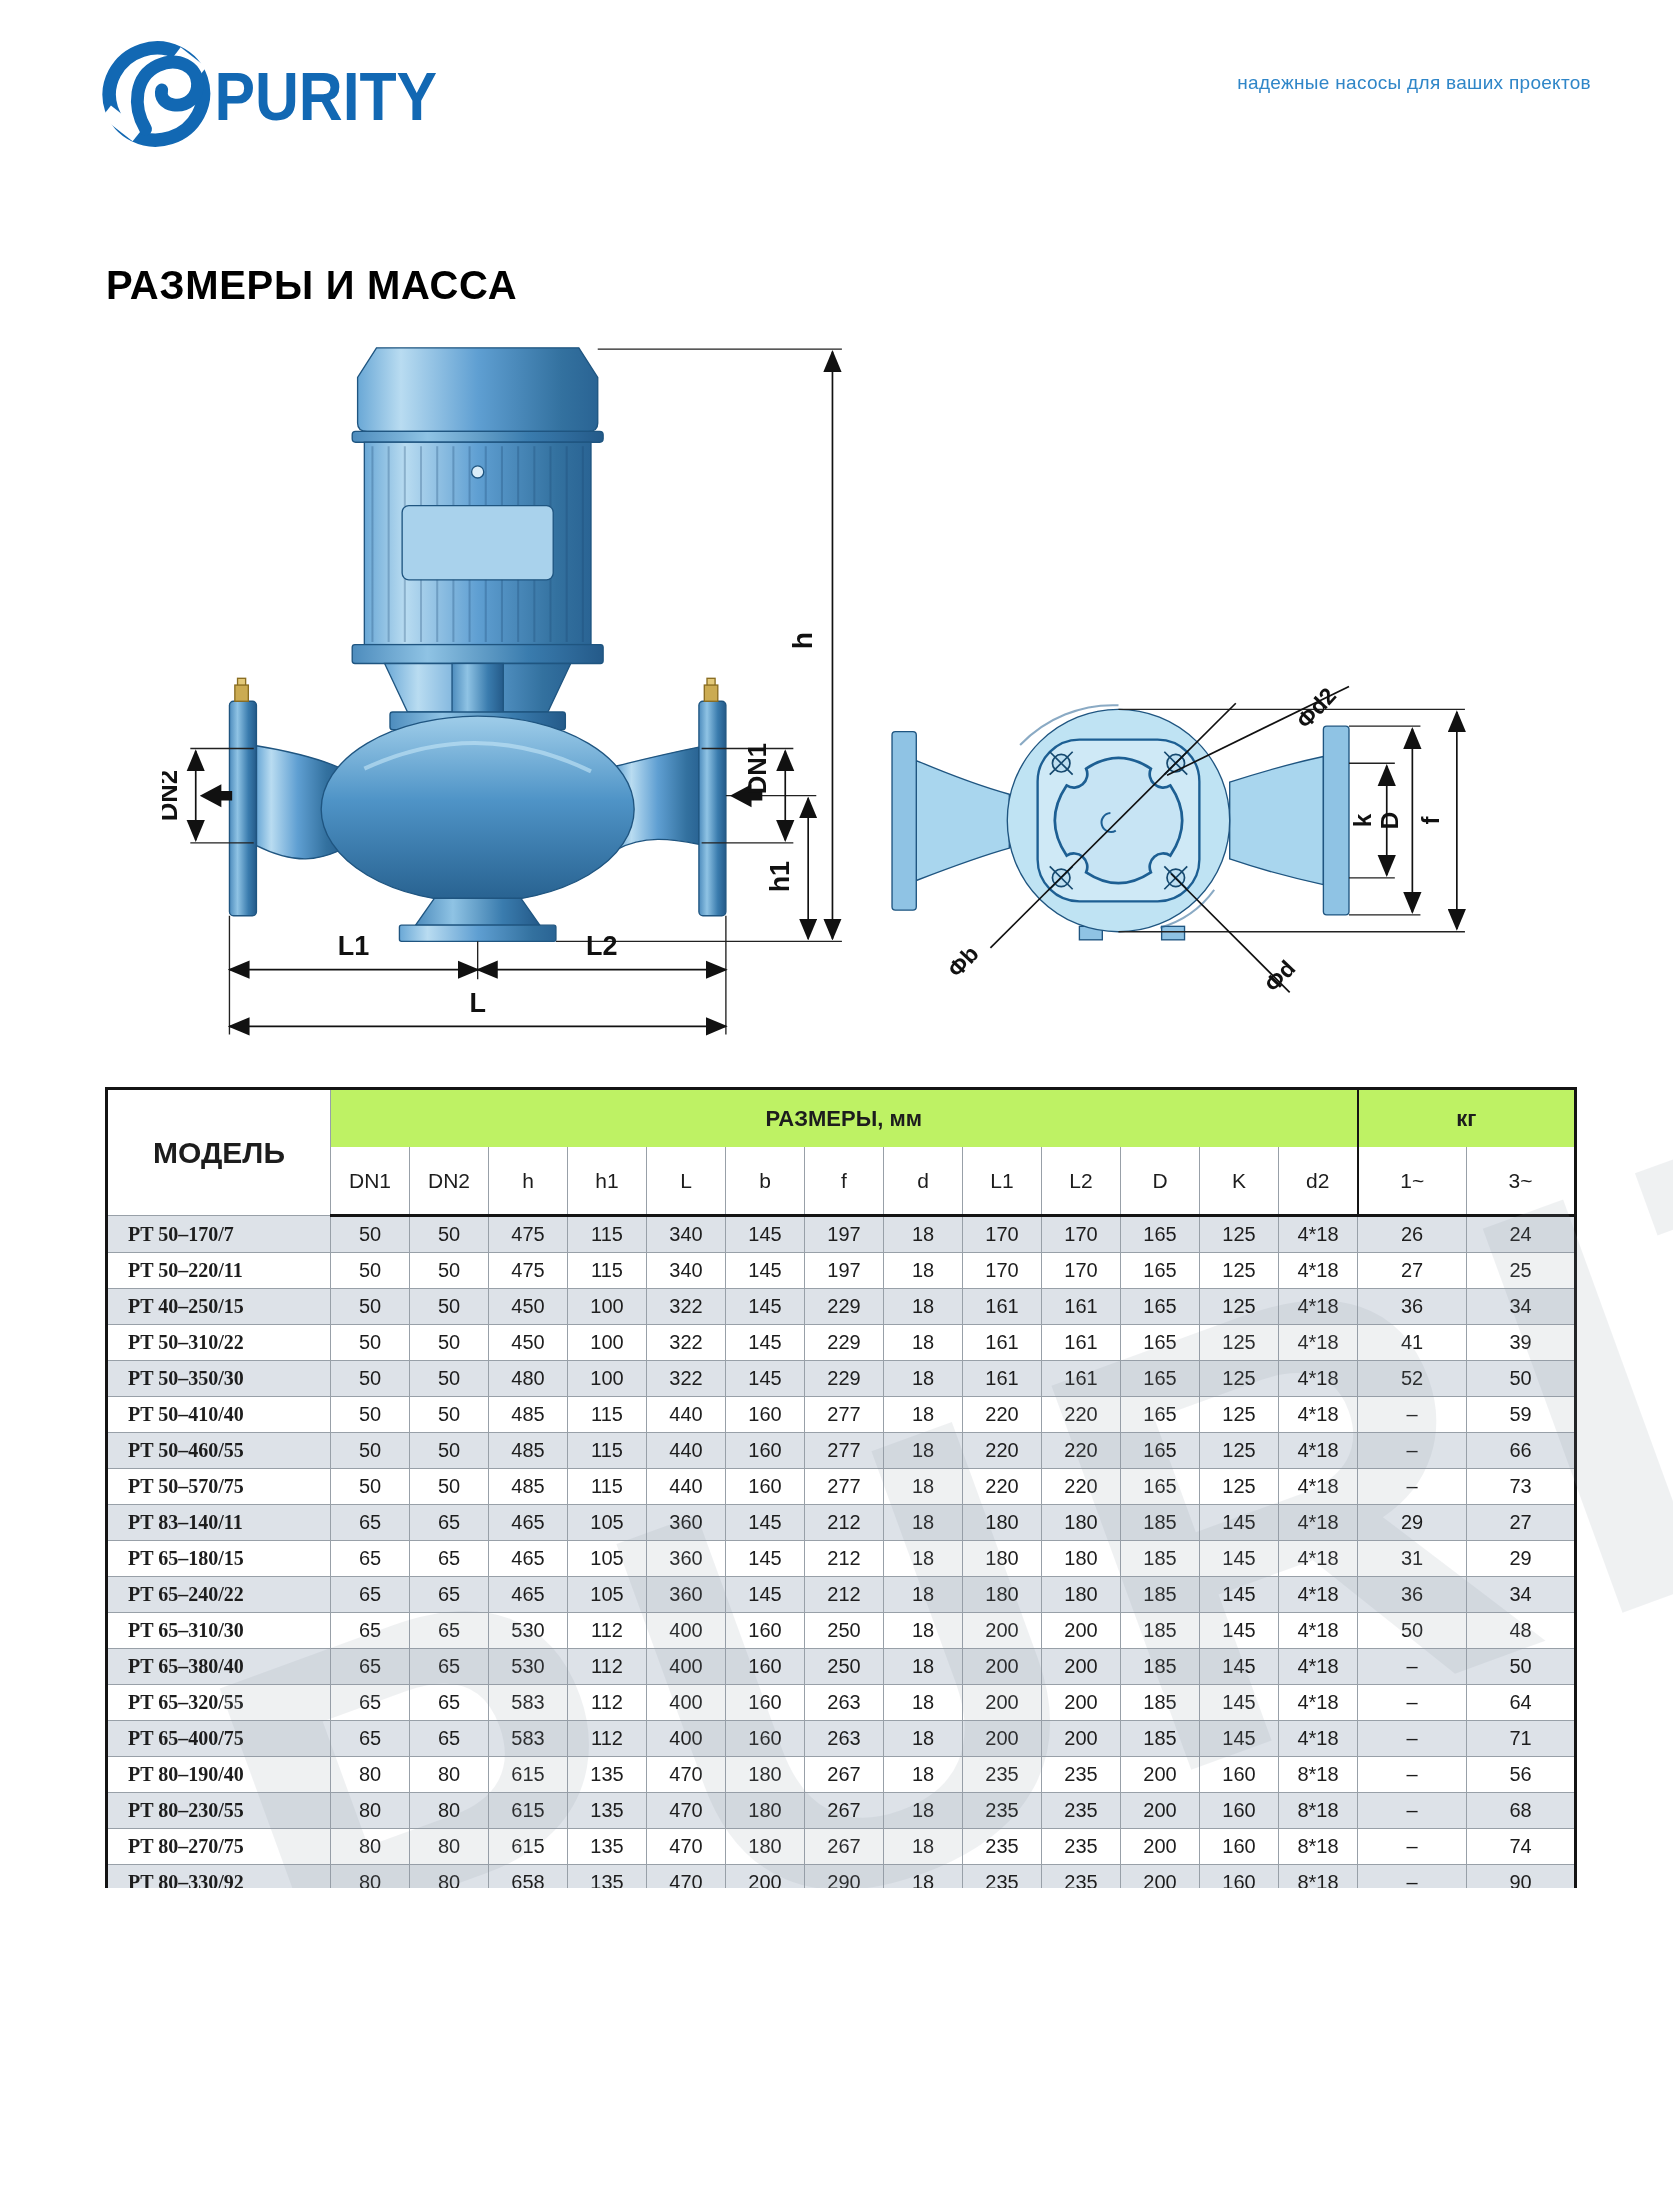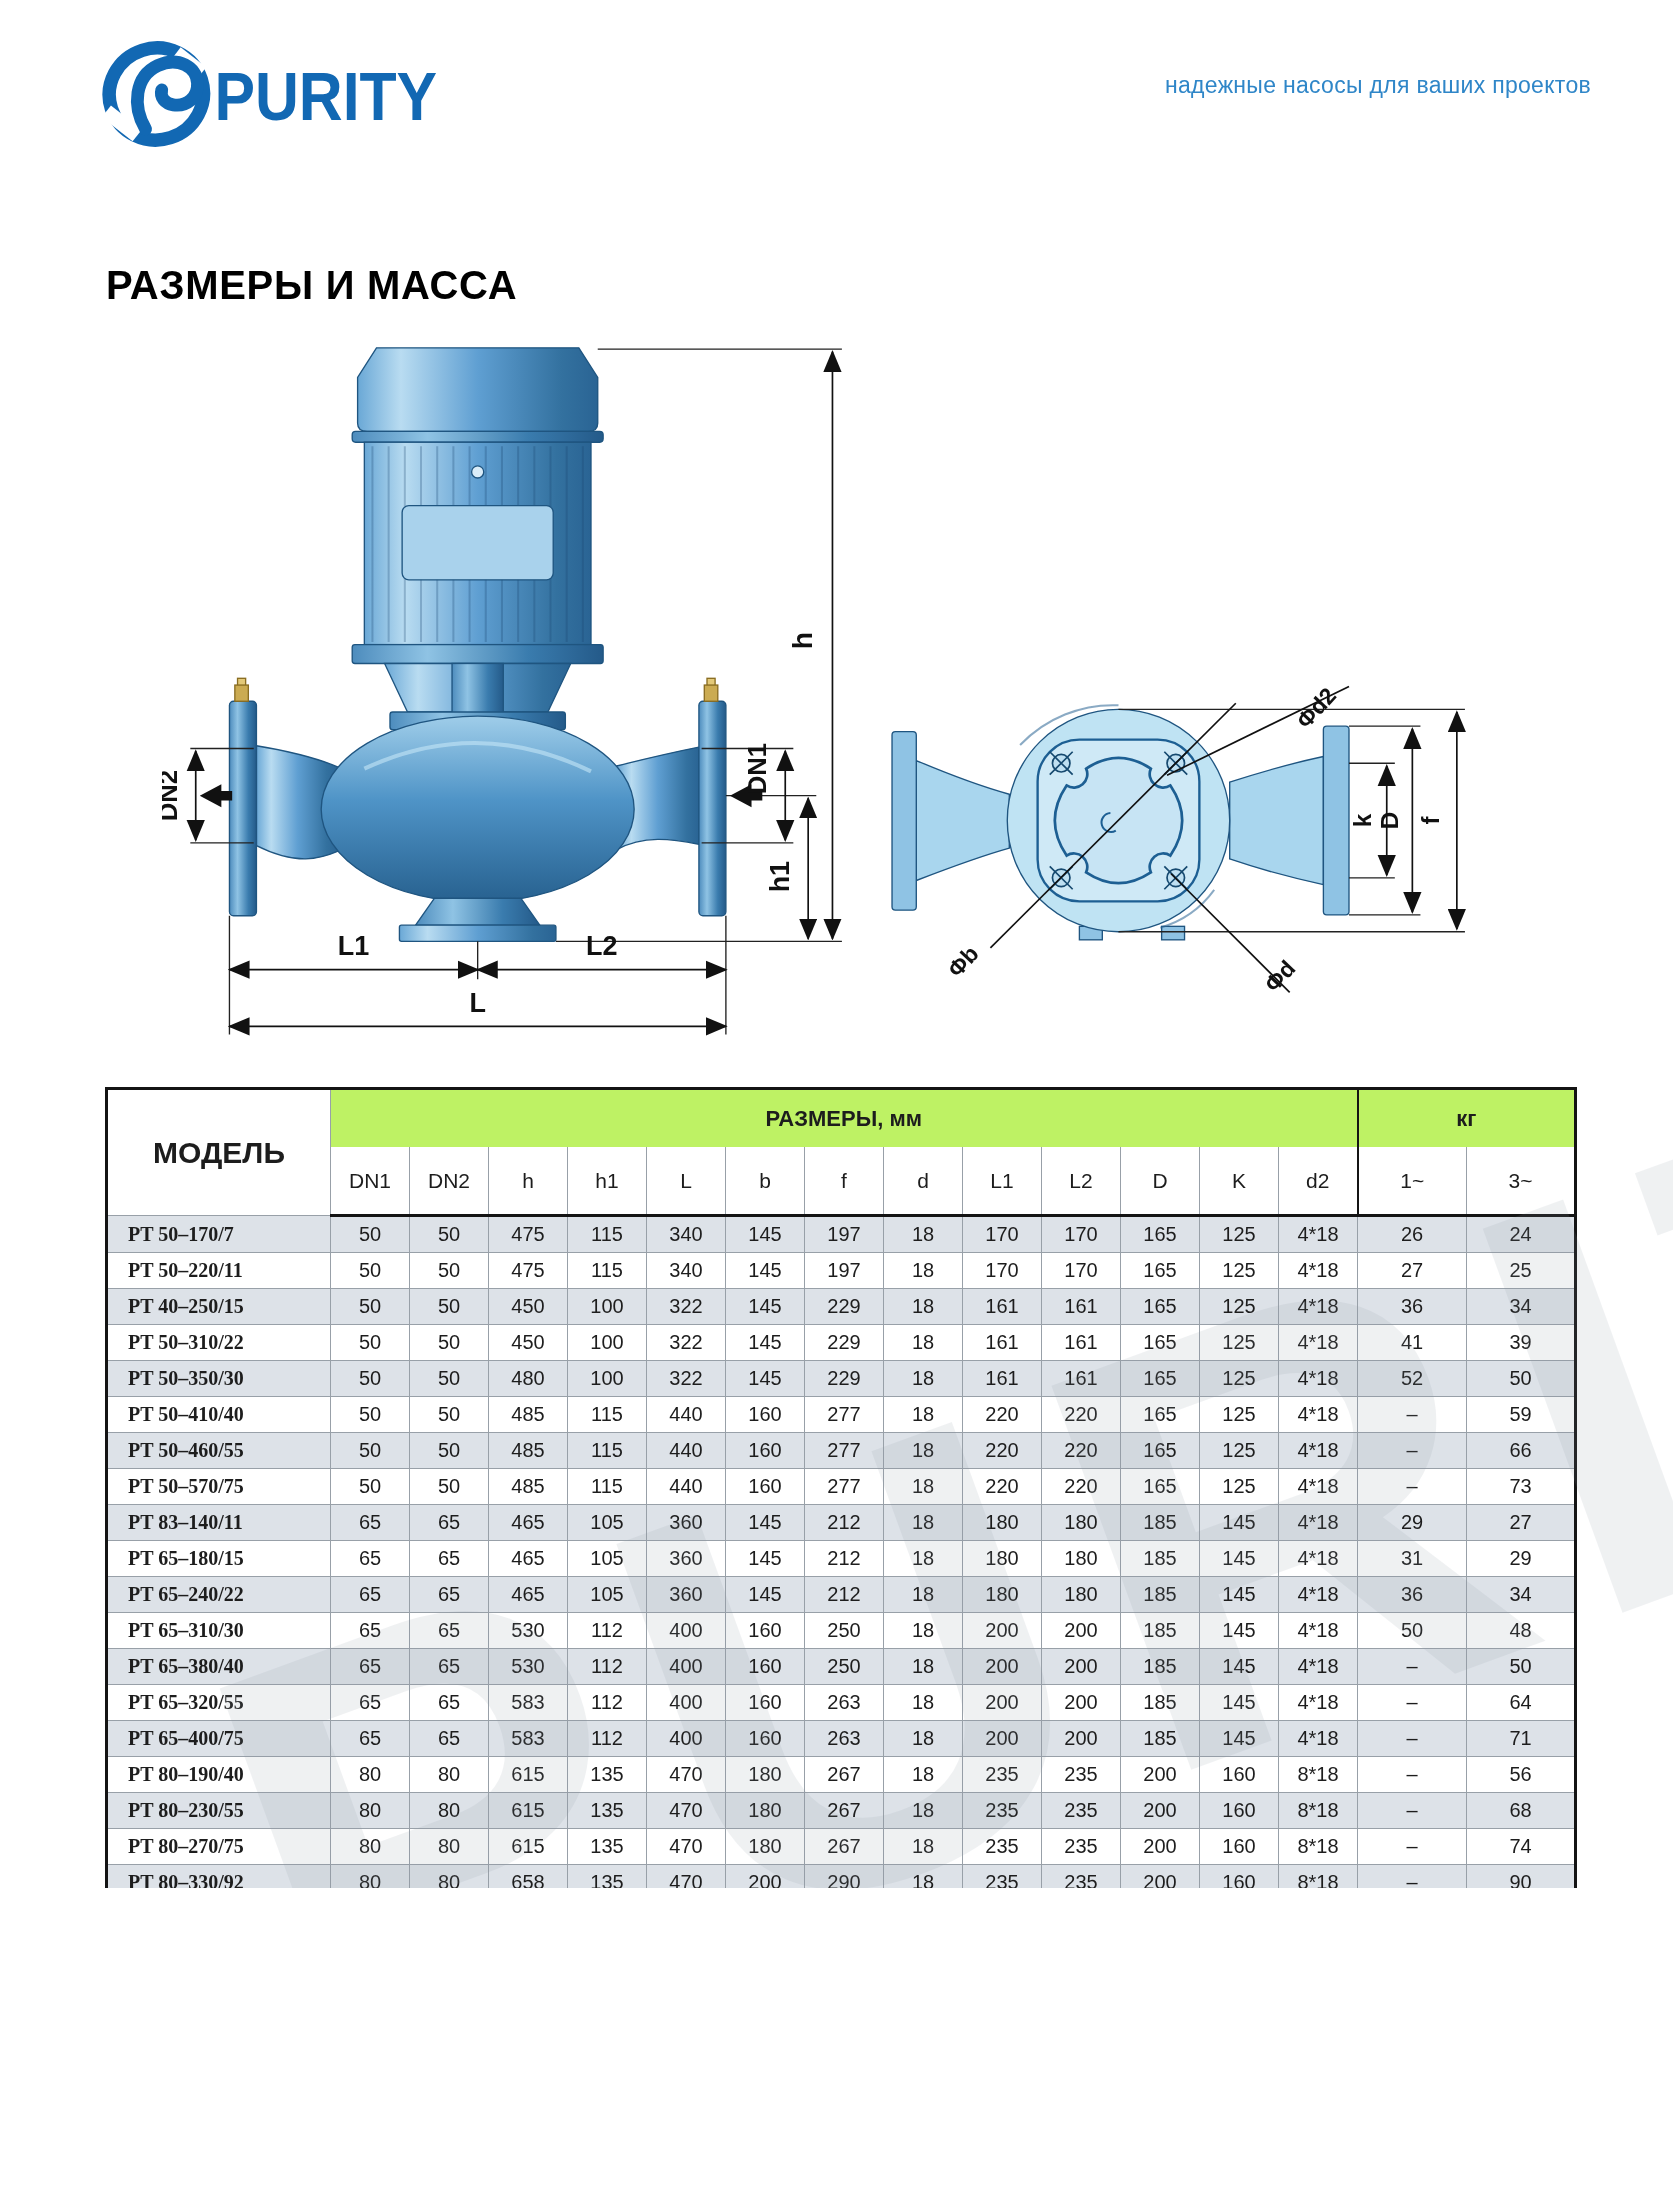--- a/index.html
+++ b/index.html
@@ -4,21 +4,21 @@
 <style>
   html,body { margin:0; padding:0; background:#ffffff; }
   #page {
     position:relative; width:1674px; height:1888px; background:#fff;
     font-family:"Liberation Sans", sans-serif; overflow:hidden;padding-left:20px;
   }
   
   .logo-svg { position:absolute; left:101px; top:40px; }
   .tagline {
     position:absolute; top:72px; right:103px;
-    font-size:23px; color:#2f86c8; letter-spacing:0.3px;
+    font-size:19px; color:#2f86c8; letter-spacing:0.3px;
   }
   .page-title {
     position:absolute; left:106px; top:263px;
     font-size:40px; font-weight:bold; color:#000000; letter-spacing:0.7px;
   }
   
   .front-svg { position:absolute; left:162px; top:337px; width:688px; height:715px; z-index:1; }
   .top-svg   { position:absolute; left:877px; top:681px; width:607px; height:337px; z-index:1; }
   .dim-label { font-family:"Liberation Sans",sans-serif; font-weight:bold; fill:#111; }
   

